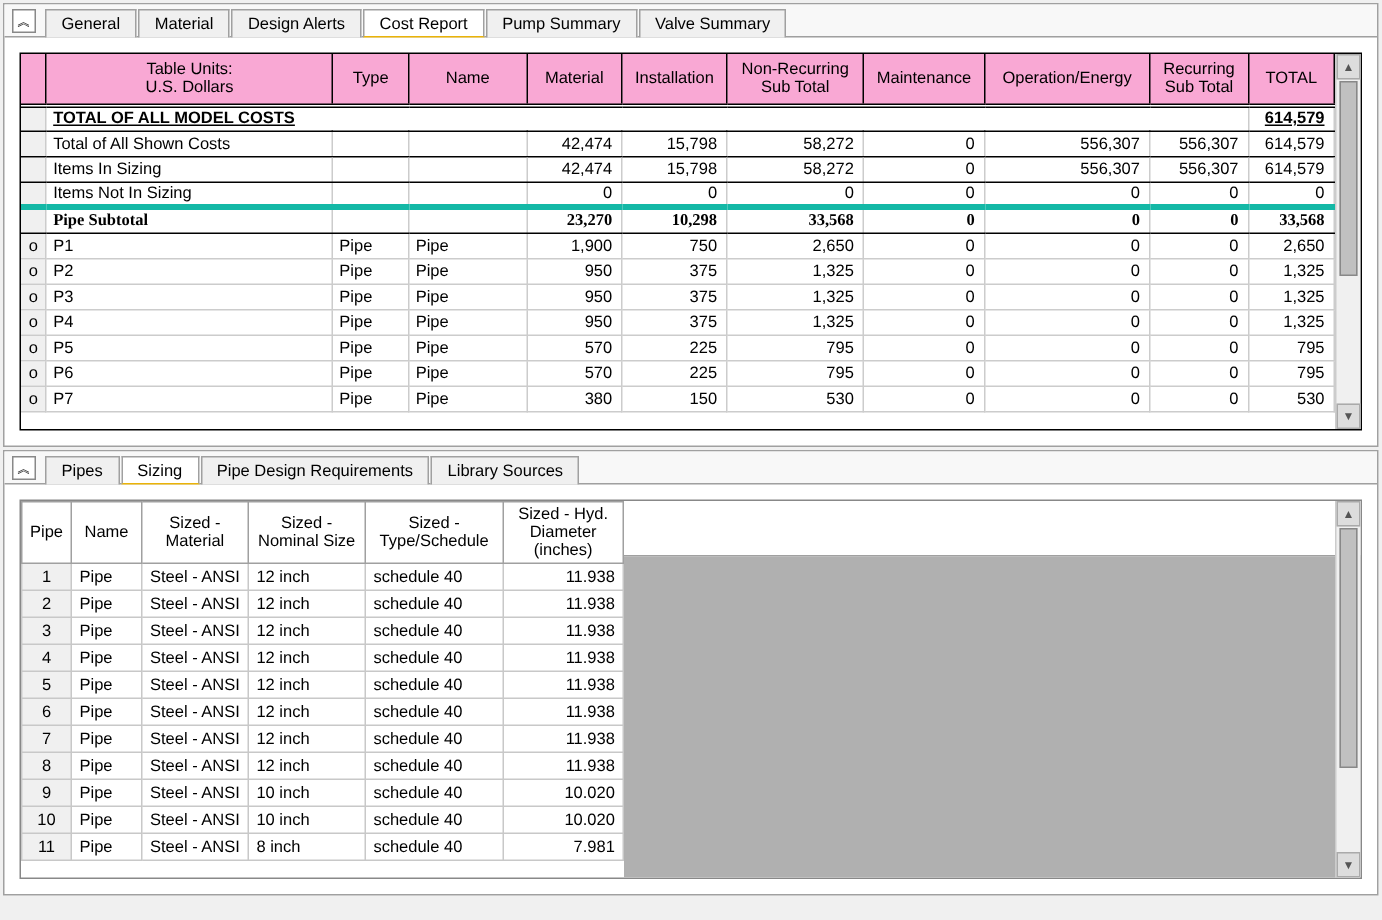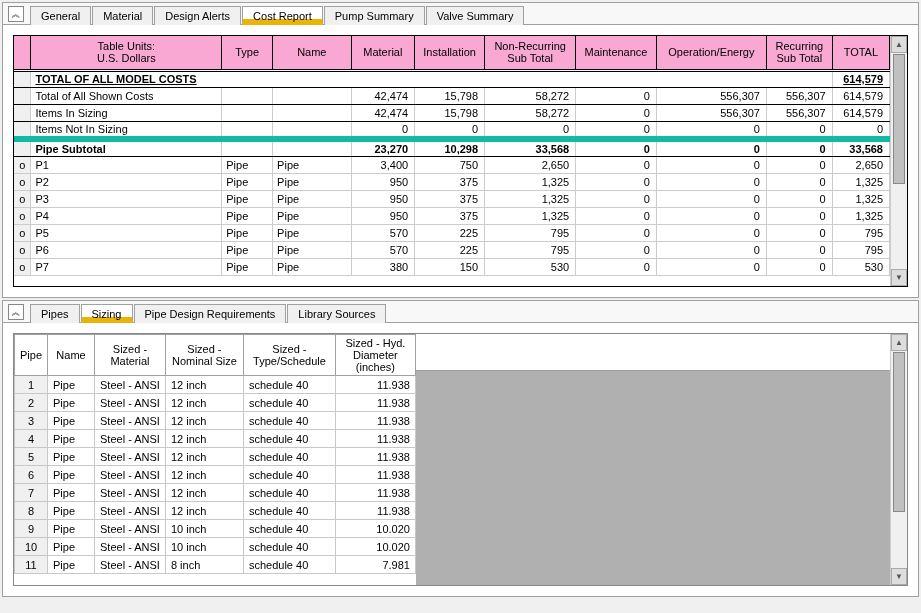--- a/index.html
+++ b/index.html
@@ -58,21 +58,21 @@
       margin-right: 1px;
       cursor: pointer;
       font-size: 11px;
       position: relative;
       top: 1px;
       height: 19px;
       line-height: 12px;
     }
     .tab.active {
       background: #fff;
-      border-bottom: 6px solid #eab308;
+      border-bottom: 1px solid #eab308;
       top: 1px;
     }
     .content {
       position: relative;
       height: calc(100% - 22px);
       padding: 10px;
       overflow: hidden;
     }
     .grid-wrap {
       border: 1px solid #000;
@@ -133,22 +133,23 @@
       overflow: hidden;
     }
     table.cost .num { text-align: right; }
     table.cost .name { text-align: left; }
     table.cost tr.summary td {
       font-weight: normal;
       border-bottom: 1px solid #000;
     }
     table.cost tr.sub td {
       font-weight: bold;
-      border-top: 6px solid #14b8a6;
+      border-top: 4px solid #14b8a6;
       border-bottom: 1px solid #000;
+      font-family: Liberation Serif, serif;
     }
     table.cost tr.titlerow td {
       font-weight: bold;
       border-bottom: 1px solid #000;
       text-decoration: underline;
     }
     .rowh {
       width: 16px;
       background: #f0f0f0;
       border-right: 1px solid #888;
@@ -310,21 +311,21 @@
               <td class="num">0</td>
               <td class="num">0</td>
               <td class="num">0</td>
               <td class="num">33,568</td>
             </tr>
             <tr>
               <td class="rowh">o</td>
               <td class="name">P1</td>
               <td class="name">Pipe</td>
               <td class="name">Pipe</td>
-              <td class="num">3,400</td>
+              <td class="num">1,900</td>
               <td class="num">750</td>
               <td class="num">2,650</td>
               <td class="num">0</td>
               <td class="num">0</td>
               <td class="num">0</td>
               <td class="num">2,650</td>
             </tr>
             <tr>
               <td class="rowh">o</td>
               <td class="name">P2</td>

